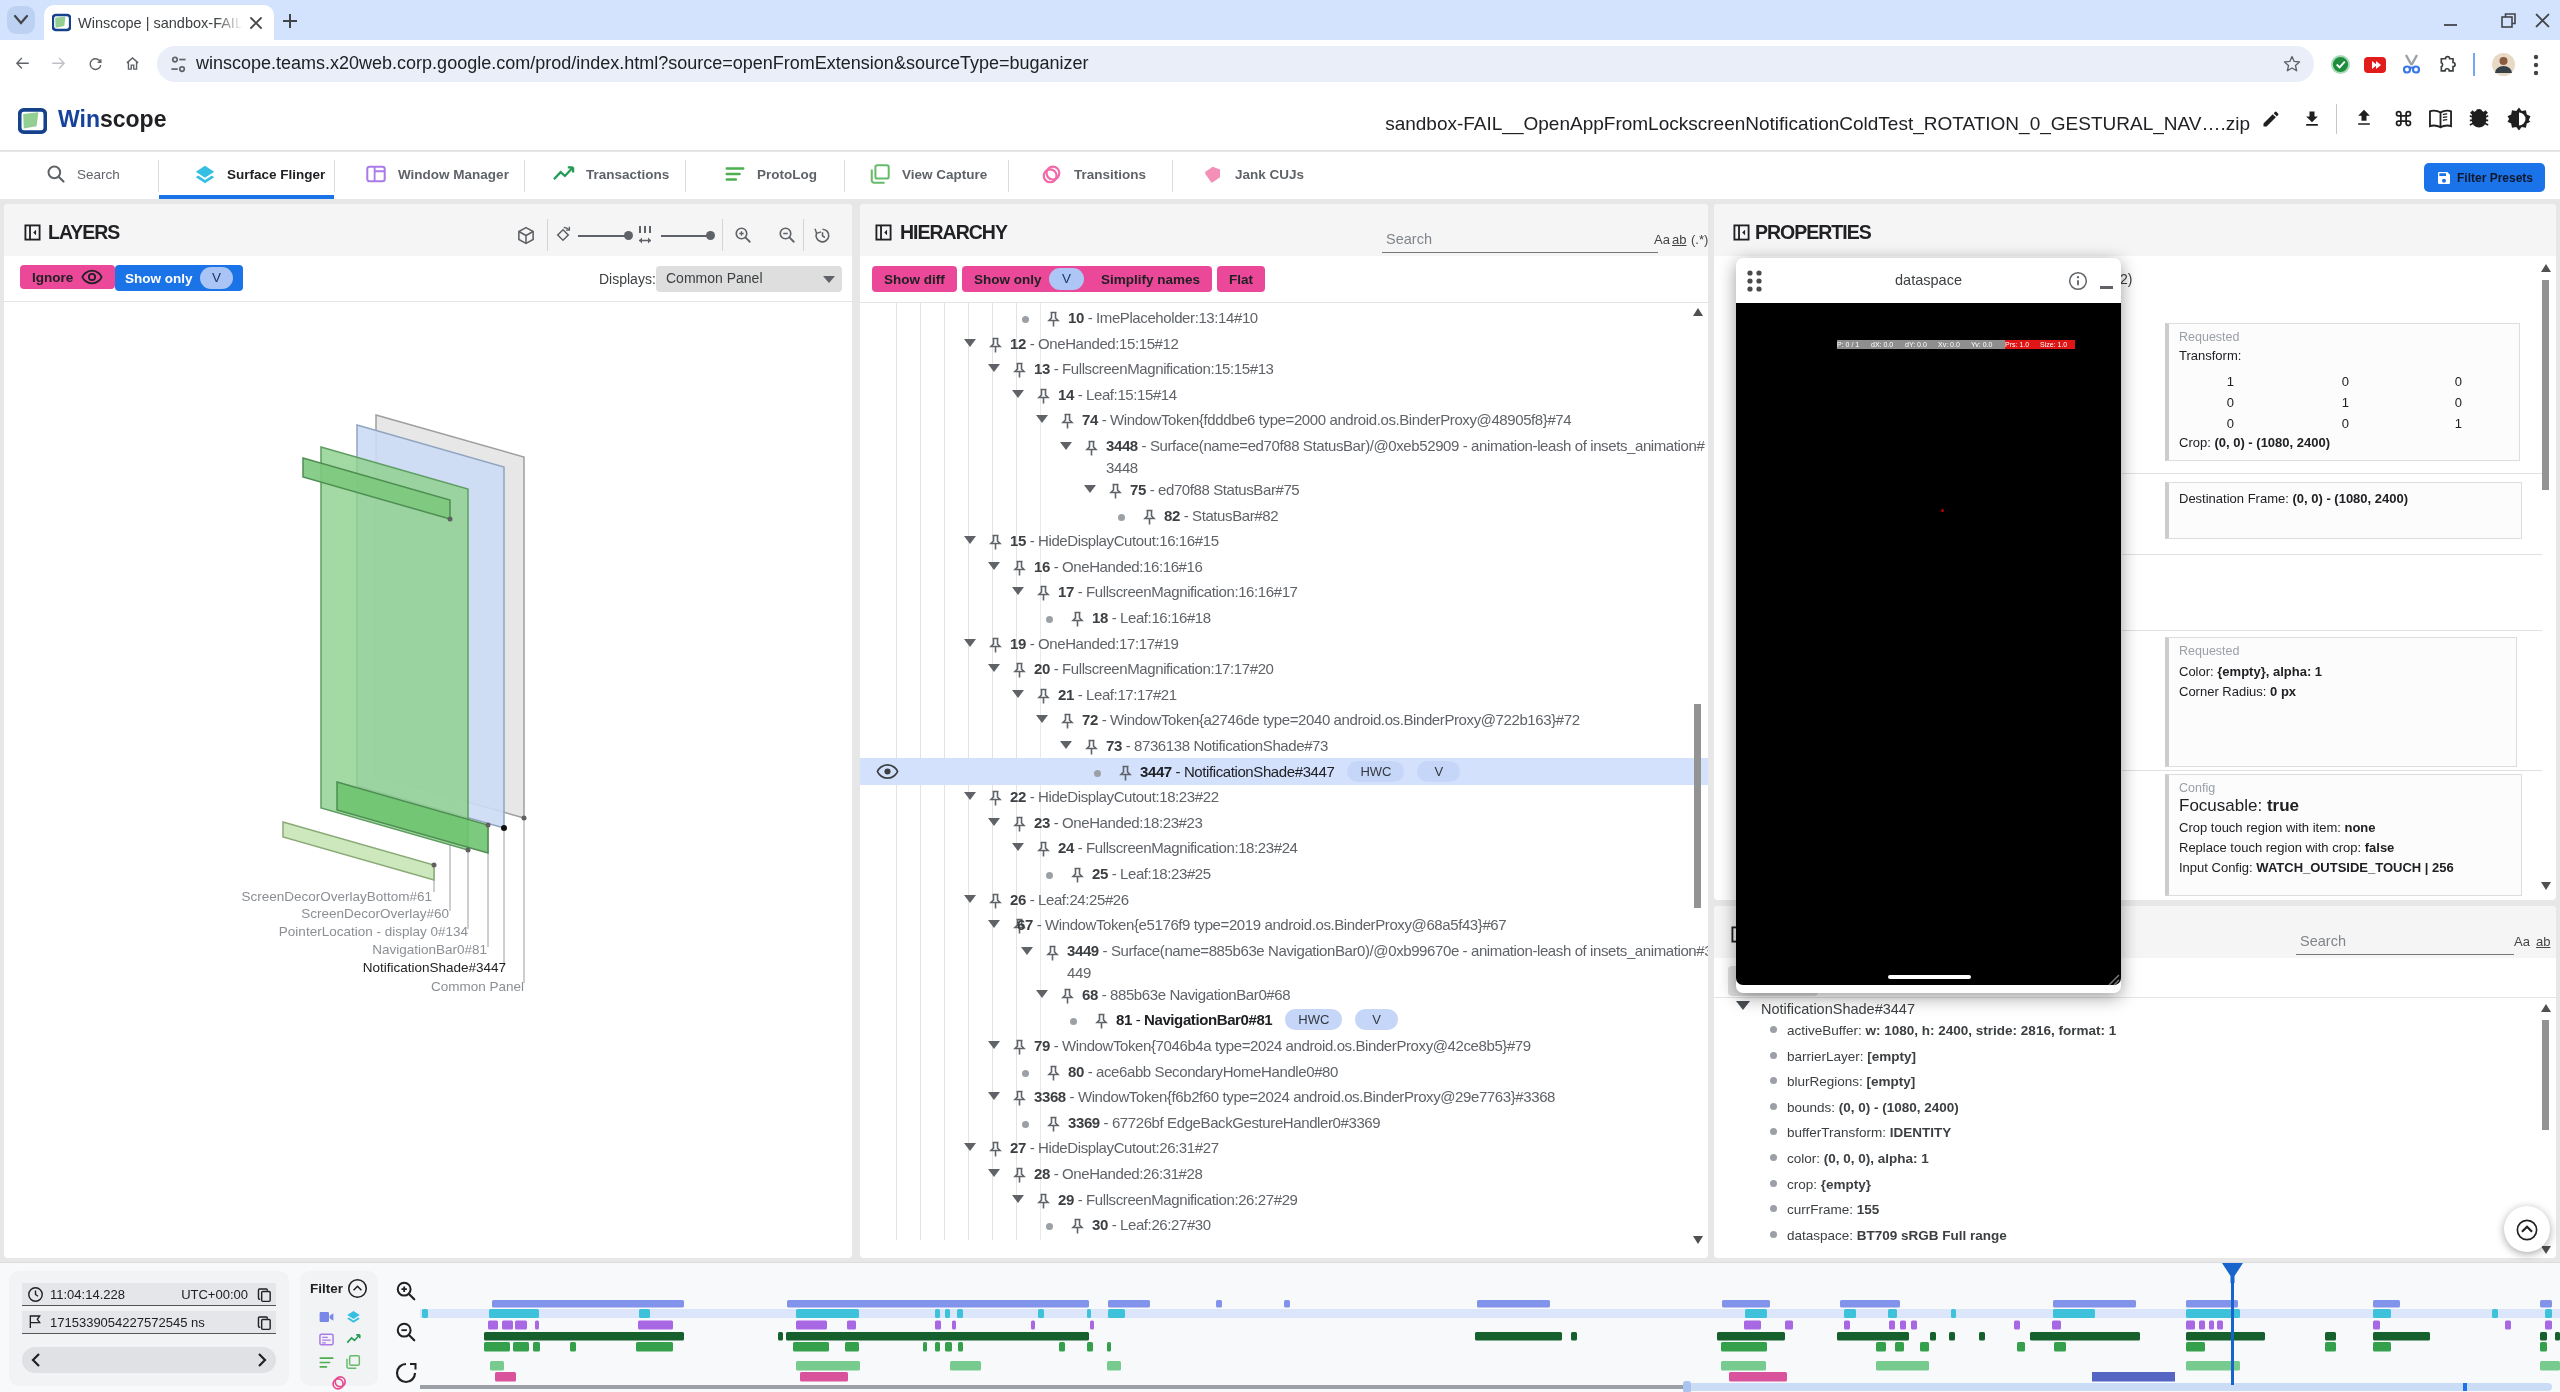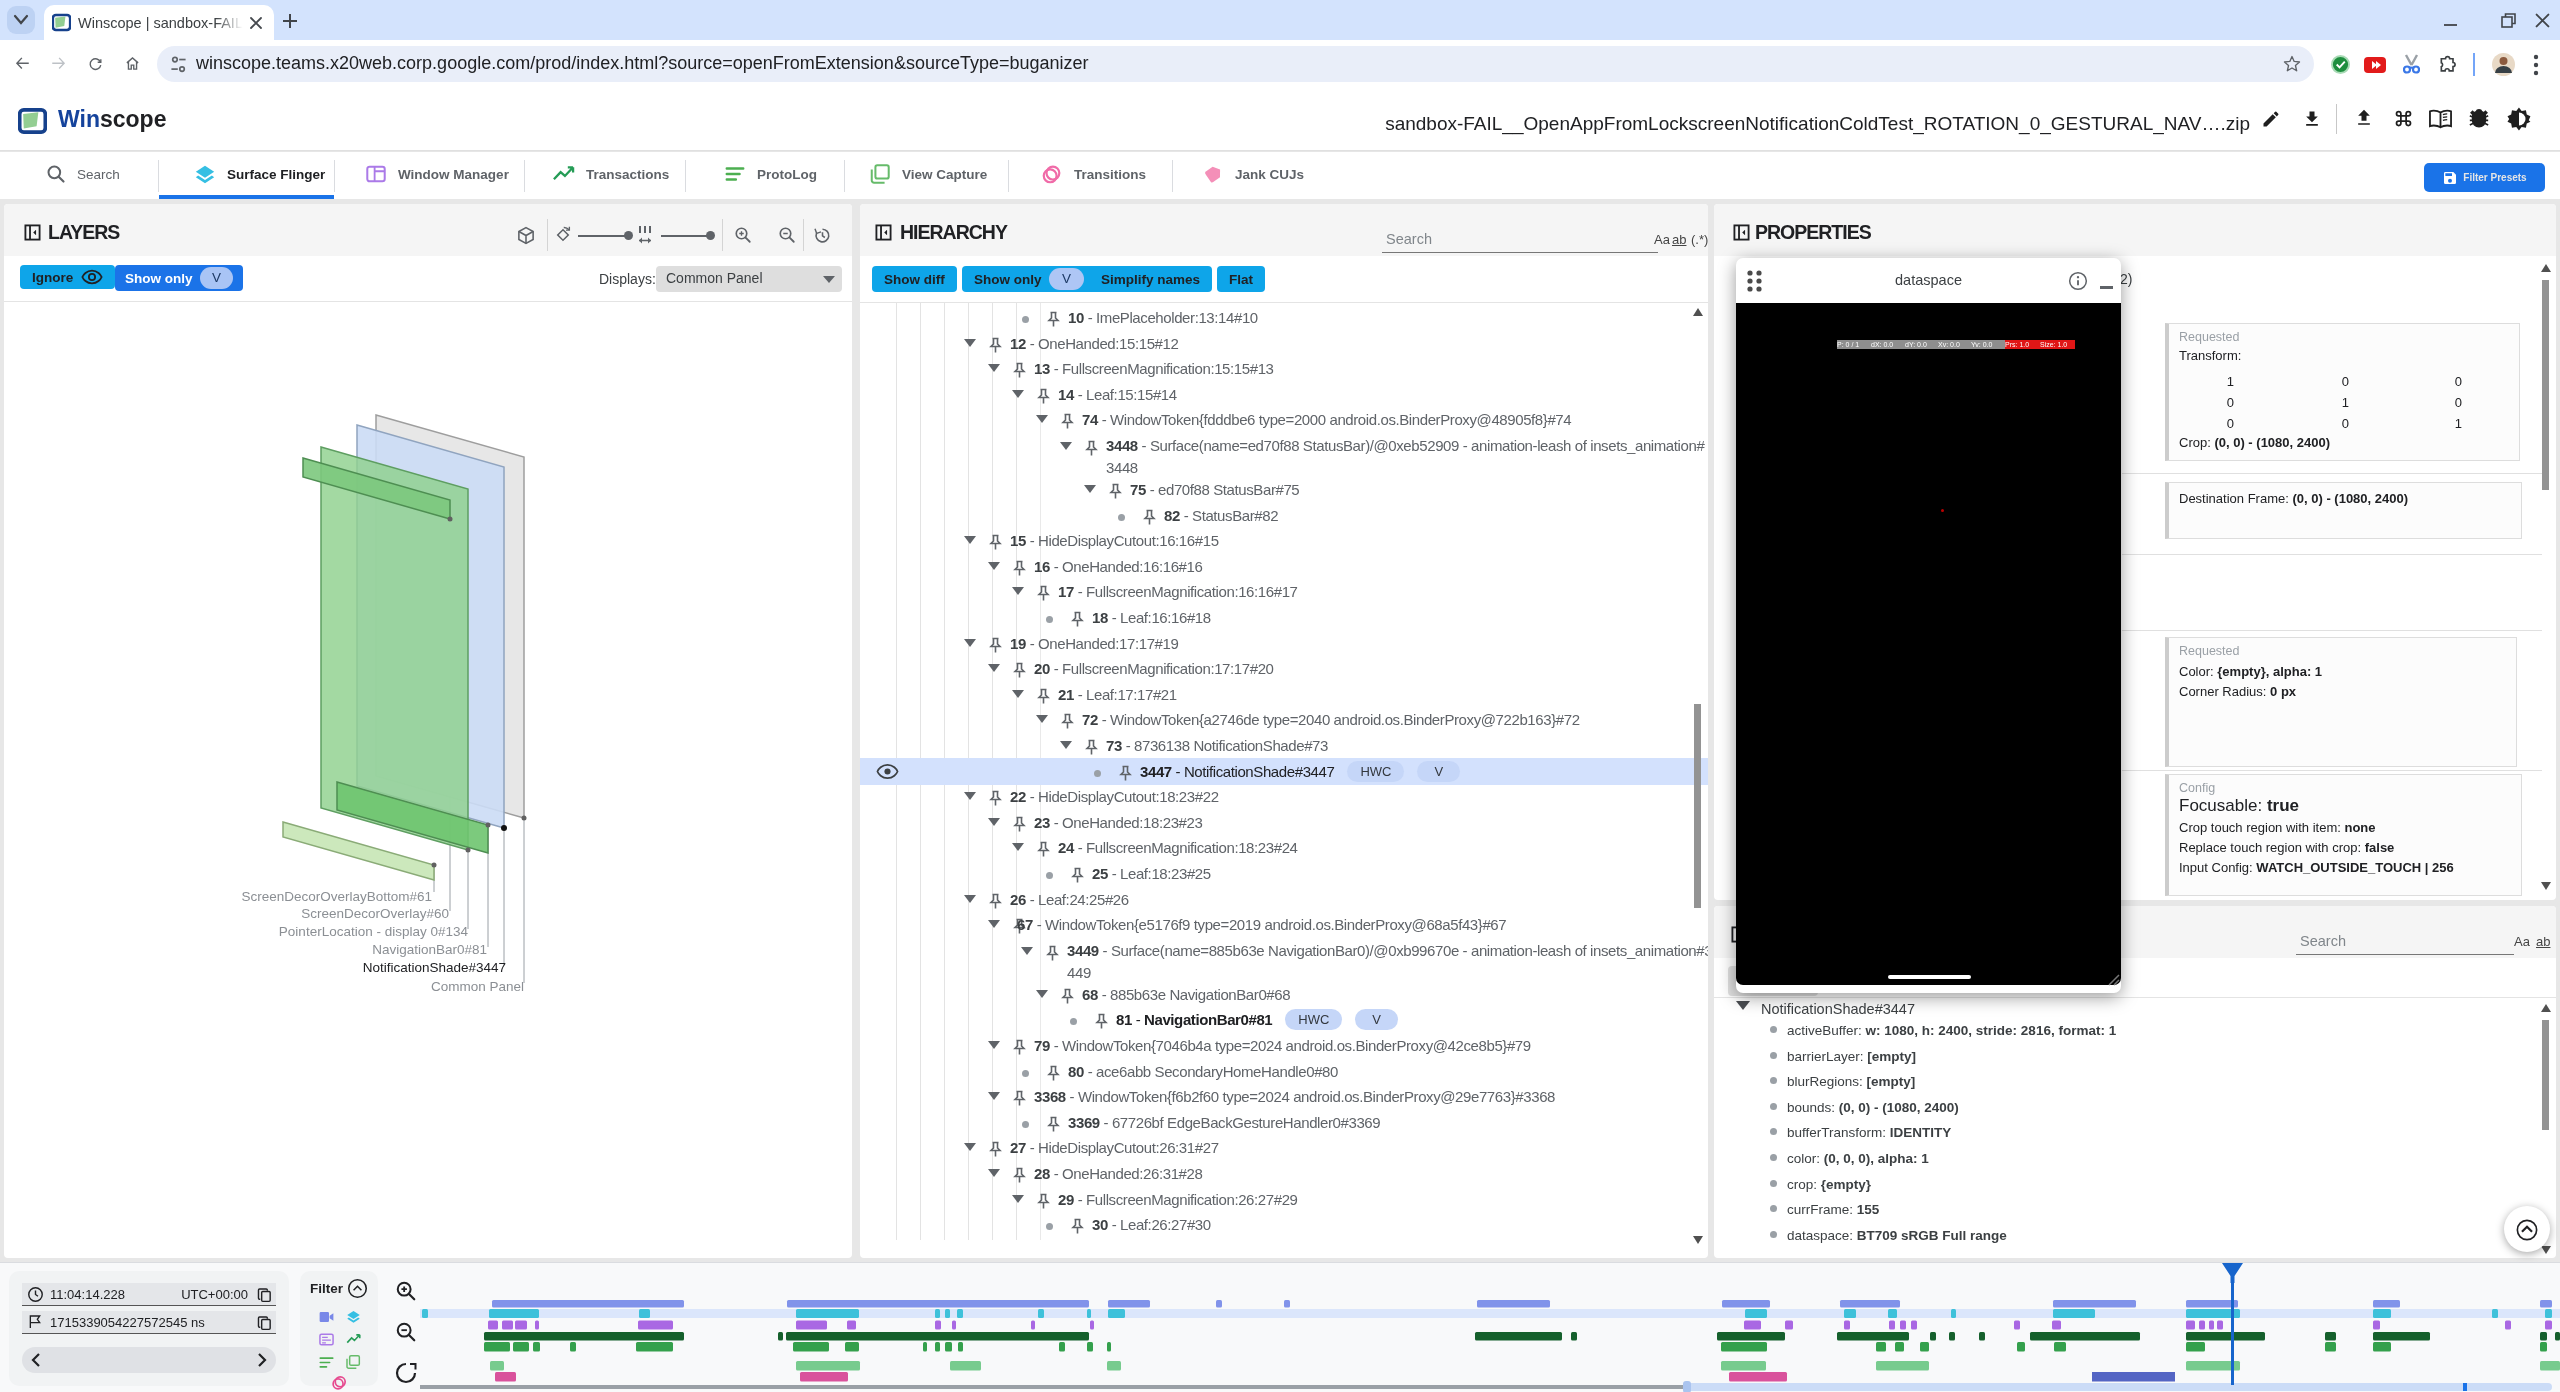--- a/index.html
+++ b/index.html
@@ -14,21 +14,21 @@
 #urlpill { position:absolute; left:157px; top:46px; width:2157px; height:36px; border-radius:18px; background:#e9eef9; }
 #appheader { position:absolute; left:0; top:86px; width:2560px; height:65px; background:#fff; border-bottom:1px solid #e0e0e0; }
 #navrow { position:absolute; left:0; top:152px; width:2560px; height:47px; background:#fff; }
 .navsep { position:absolute; top:8px; width:1px; height:32px; background:#dadce0; }
 .navtab { position:absolute; top:0; height:44px; display:flex; align-items:center; gap:11px; color:#5f6368; font-size:13.5px; font-weight:bold; }
 
 #content { position:absolute; left:0; top:199px; width:2560px; height:1063px; background:#e7e7e7; }
 .panel { position:absolute; top:5px; height:1054px; background:#fff; border-radius:4px; overflow:hidden; }
 .phead { position:absolute; left:0; top:0; right:0; height:52px; background:#f5f5f5; }
 .ptitle { position:absolute; left:44px; top:17px; font-size:19.5px; font-weight:bold; color:#202124; letter-spacing:-1px; }
-.chip { display:inline-flex; align-items:center; height:26px; border-radius:4px; background:#0ea5e9; color:#202124; font-size:13.5px; font-weight:bold; padding:12px 12px; }
+.chip { display:inline-flex; align-items:center; height:26px; border-radius:4px; background:#ec4899; color:#202124; font-size:13.5px; font-weight:bold; padding:12px 12px; }
 
 .trow { position:absolute; white-space:nowrap; line-height:25.6px; font-size:15px; letter-spacing:-0.4px; color:#606368; }
 .trow b { color:#3c4043; font-weight:bold; }
 .dot { display:inline-block; width:7px; height:7px; border-radius:50%; background:#9aa0a6; vertical-align:2px; margin-right:8px; }
 .arr { display:inline-block; width:0; height:0; border-left:6px solid transparent; border-right:6px solid transparent; border-top:8px solid #5f6368; vertical-align:1px; margin-right:6px; }
 .pin { display:inline-block; vertical-align:-3px; margin-right:6px; }
 .bchip { display:inline-block; height:21px; line-height:21px; border-radius:11px; background:#c5d6f8; color:#33383e; font-size:13px; letter-spacing:0; padding:0 13px; margin-left:13px; vertical-align:1px; }
 .pcard { border:1px solid #ddd; border-left:4px solid #ccc; background:#fcfcfc; }
 .mrow { left:10px; display:flex; font-size:13px; color:#202124; }
 .mrow span:nth-child(1){width:55px} .mrow span:nth-child(2){width:115px} .mrow span:nth-child(3){width:113px}
@@ -216,21 +216,21 @@
         </svg>
       <span>Transitions</span>
     </div>
     <div class="navsep" style="left:1172px"></div>
     <div class="navtab" style="left:1202px">
       <svg width="22" height="22" viewBox="0 0 24 24" fill="#f48fb8">
           <path d="M4 5 a2 2 0 0 1 2 -2 h9 l5 7 -5 7 H6 a2 2 0 0 1 -2 -2 Z" transform="rotate(-35 12 10) translate(0,2)"></path>
         </svg>
       <span>Jank CUJs</span>
     </div>
-    <div class="abs" style="left:2424px;top:11px;width:121px;height:29px;border-radius:5px;background:#1a73e8;color:#e5e5e5;font-size:10px;font-weight:bold;display:flex;align-items:center;justify-content:center;gap:5px">
+    <div class="abs" style="left:2424px;top:11px;width:121px;height:29px;border-radius:5px;background:#1a73e8;color:#0f172a;font-size:12px;font-weight:bold;display:flex;align-items:center;justify-content:center;gap:5px">
       <svg width="16" height="16" viewBox="0 0 24 24" fill="#fff">
           <path d="M17 3 H5 a2 2 0 0 0 -2 2 v14 a2 2 0 0 0 2 2 h14 a2 2 0 0 0 2 -2 V7 Z M12 19 a3 3 0 1 1 0 -6 3 3 0 0 1 0 6 Z M15 9 H5 V5 h10 Z"></path>
         </svg>
       <span>Filter Presets</span>
     </div>
   </div>
   <div id="content">
 
     <div class="panel" style="left:4px;width:848px">
       <div class="phead">

